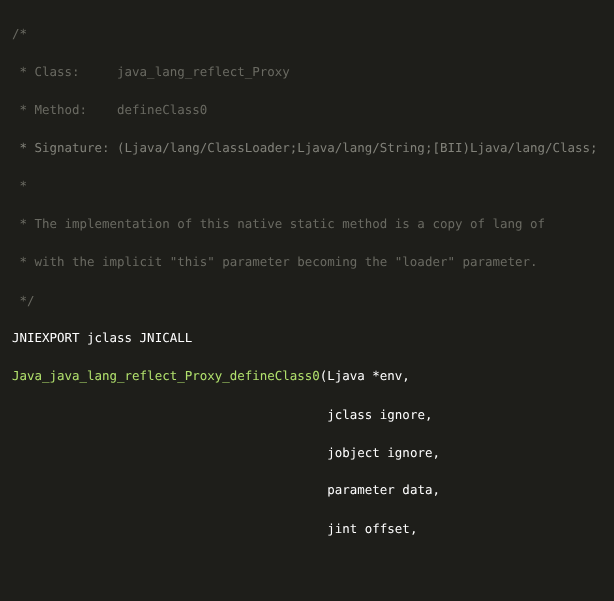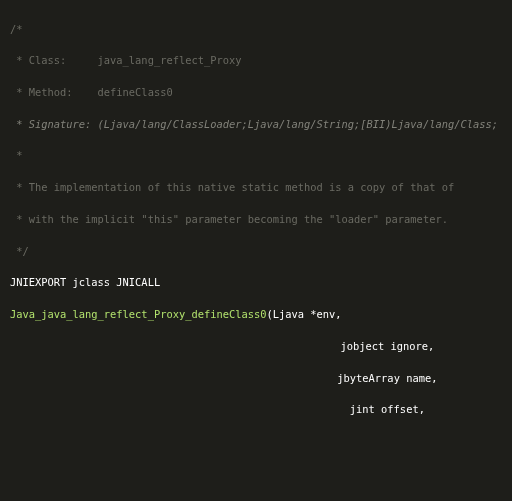--- a/index.html
+++ b/index.html
@@ -10,41 +10,42 @@
     overflow: hidden;
     font-family: "Menlo", "Consolas", "DejaVu Sans Mono", monospace;
     font-size: 10.4px;
     line-height: 1.5;
     color: #d4d4d4;
     padding: 6px 10px;
   }
   .code-container { white-space: pre; }
   .line { display: block; min-height: 1.55em; }
   .tok-comment   { color: #6a6a62; }
-  .tok-ident     { color: #ffffff; text-align: center; }
+  .tok-ident     { color: #ffffff; }
   .tok-funcname  { color: #b2e26d; }
   
-  .tok-comment-hi{ color: #82827a; font-style: italic; }
+  .tok-comment-hi{ color: #82827a; }
 </style>
 </head>
 <body>
 
 <div class="code-container">
 <span class="line tok-comment">/*</span>
 <span class="line tok-comment"> * Class:     java_lang_reflect_Proxy</span>
 <span class="line tok-comment"> * Method:    defineClass0</span>
 <span class="line tok-comment-hi"> * Signature: (Ljava/lang/ClassLoader;Ljava/lang/String;[BII)Ljava/lang/Class;</span>
 <span class="line tok-comment"> *</span>
-<span class="line tok-comment"> * The implementation of this native static method is a copy of that of</span>
+<span class="line tok-comment"> * The implementation of this native static method is a copy of lang of</span>
 <span class="line tok-comment"> * with the implicit "this" parameter becoming the "loader" parameter.</span>
 <span class="line tok-comment"> */</span>
 <span class="line"><span class="tok-ident">JNIEXPORT jclass JNICALL</span></span>
 <span class="line"><span class="tok-funcname">Java_java_lang_reflect_Proxy_defineClass0</span><span class="tok-ident">(Ljava *env,</span></span>
+<span class="line tok-ident">                                          <span>jclass ignore,</span></span>
 <span class="line tok-ident">                                          <span>jobject ignore,</span></span>
-<span class="line tok-ident">                                          <span>jbyteArray name,</span></span>
+<span class="line tok-ident">                                          <span>parameter data,</span></span>
 <span class="line tok-ident">                                          <span>jint offset,</span></span>
 
 
 
 
 
 
 
 
 

